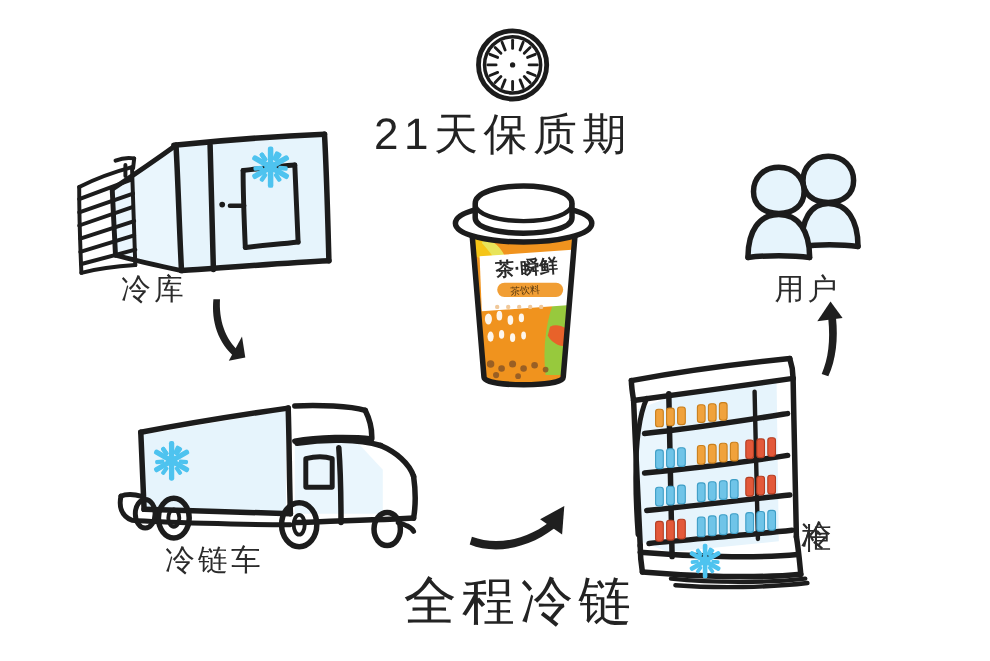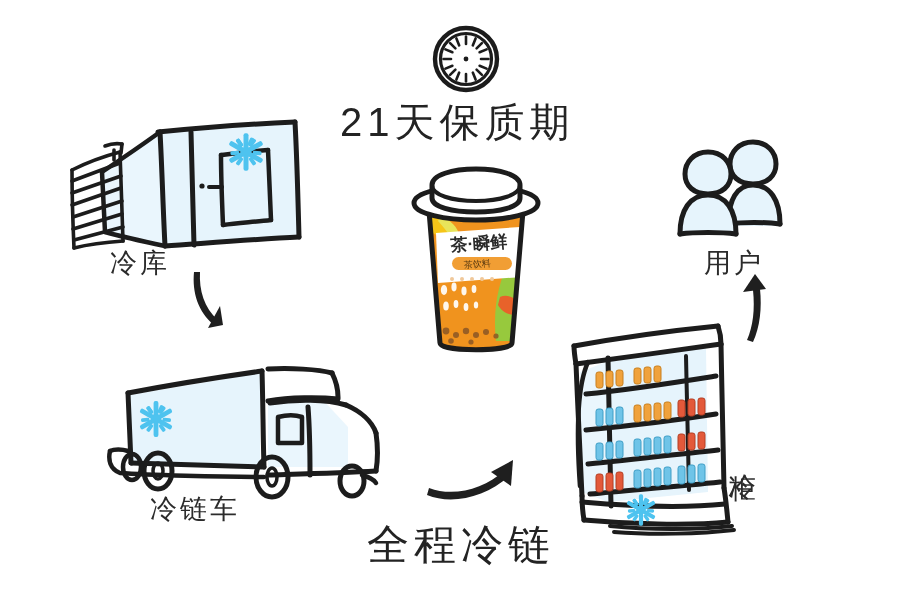--- a/index.html
+++ b/index.html
@@ -7,21 +7,21 @@
     width:900px;height:601px;background:#ffffff;
     font-family:"Liberation Sans","DejaVu Sans",sans-serif;
     overflow:hidden;position:relative;
   }
   #stage{position:absolute;left:0;top:0;width:900px;height:582px;}
   .lbl{
     position:absolute;color:#2b2b2b;font-size:27px;line-height:1.12;
     letter-spacing:3px;white-space:pre;font-weight:400;
   }
   .lbl-title{font-size:40px;letter-spacing:5px;color:#232323;}
-  .lbl-big{font-size:42px;letter-spacing:5px;color:#232323;}
+  .lbl-big{font-size:48px;letter-spacing:5px;color:#232323;}
   .lbl-vert{writing-mode:vertical-rl;text-orientation:upright;letter-spacing:2px;}
   svg{display:block;overflow:visible;}
   .ink{fill:none;stroke:#1c1c1c;stroke-linecap:round;stroke-linejoin:round;}
   .ice{fill:#e6f4fc;}
   .ice2{fill:#eaf6fd;}
   .snow{fill:#4ec3ef;}
   .arrow{fill:#1f1f1f;}
 </style>
 </head>
 <body>

